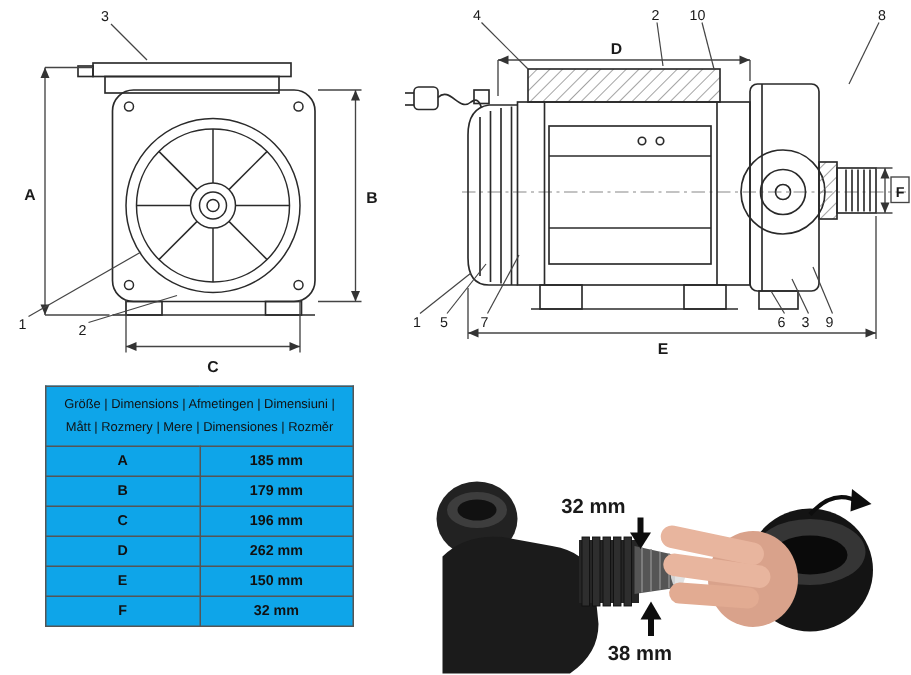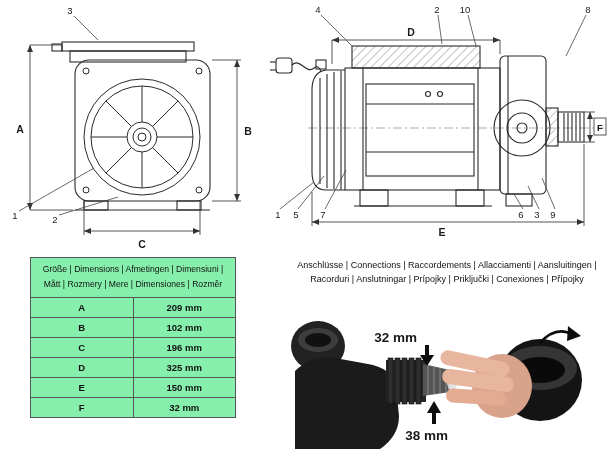--- a/index.html
+++ b/index.html
@@ -1,21 +1,21 @@
 <!DOCTYPE html>
 <html><head>
 <meta charset="utf-8">
 <style>
   * { margin:0; padding:0; box-sizing:border-box; }
   html,body { background:#fff; }
   body { font-family:"Liberation Sans","DejaVu Sans",sans-serif; color:#111; }
   .page { position:relative; width:607px; height:450px; background:#fff; overflow:hidden; }
   .abs { position:absolute; }
   svg text { font-family:"Liberation Sans","DejaVu Sans",sans-serif; fill:#1a1a1a; }
-  .dims-table { border-collapse:collapse; width:206px; table-layout:fixed; background:#86efac; }
+  .dims-table { border-collapse:collapse; width:206px; table-layout:fixed; background:#0ea5e9; }
   .dims-table td { border:1px solid #555; }
   .dims-table .hdr { font-size:8.6px; line-height:1.8; text-align:center; padding:4px 5px; color:#111; font-weight:normal; }
   .dims-table .lbl { width:28px; text-align:center; font-weight:bold; font-size:9.5px; height:20px; }
   .dims-table .val { text-align:center; font-weight:bold; font-size:9.5px; height:20px; }
   .conn-header { width:318px; text-align:center; font-size:9px; line-height:1.6; color:#111; }
 </style>
 </head>
 <body>
 
 <div class="page">
@@ -214,46 +214,45 @@
     <text x="285" y="218" font-size="9.5" text-anchor="middle">9</text>
   </svg>
 
   <table class="dims-table abs" style="left:30px; top:257px;">
     <tbody>
         <tr>
       <td colspan="2" class="hdr">Größe | Dimensions | Afmetingen | Dimensiuni | Mått | Rozmery | Mere | Dimensiones | Rozměr</td>
     </tr>
     <tr>
       <td class="lbl">A</td>
-      <td class="val">209 mm</td>
+      <td class="val">185 mm</td>
     </tr>
     <tr>
       <td class="lbl">B</td>
-      <td class="val">102 mm</td>
+      <td class="val">179 mm</td>
     </tr>
     <tr>
       <td class="lbl">C</td>
       <td class="val">196 mm</td>
     </tr>
     <tr>
       <td class="lbl">D</td>
-      <td class="val">325 mm</td>
+      <td class="val">262 mm</td>
     </tr>
     <tr>
       <td class="lbl">E</td>
       <td class="val">150 mm</td>
     </tr>
     <tr>
       <td class="lbl">F</td>
       <td class="val">32 mm</td>
     </tr>
   </tbody>
     </table>
 
-  <div class="conn-header abs" style="left:288px; top:258px;">Anschlüsse | Connections | Raccordements | Allacciamenti | Aansluitingen | Racorduri | Anslutningar | Prípojky | Priključki | Conexiones | Přípojky</div>
 
   <svg class="abs" style="left:290px; top:316px;" width="316" height="134" viewBox="0 0 316 134">
 
     <g>
       <ellipse cx="28" cy="30" rx="27" ry="25" fill="#222"></ellipse>
       <ellipse cx="28" cy="24" rx="20" ry="12" fill="#3d3d3d"></ellipse>
       <ellipse cx="28" cy="24" rx="13" ry="7" fill="#111"></ellipse>
     </g>
 
     <path fill="#1b1b1b" d="M5,133 L5,55 Q20,40 45,42 L78,48 Q102,52 106,70 L109,100 Q109,120 90,133 Z"></path>

